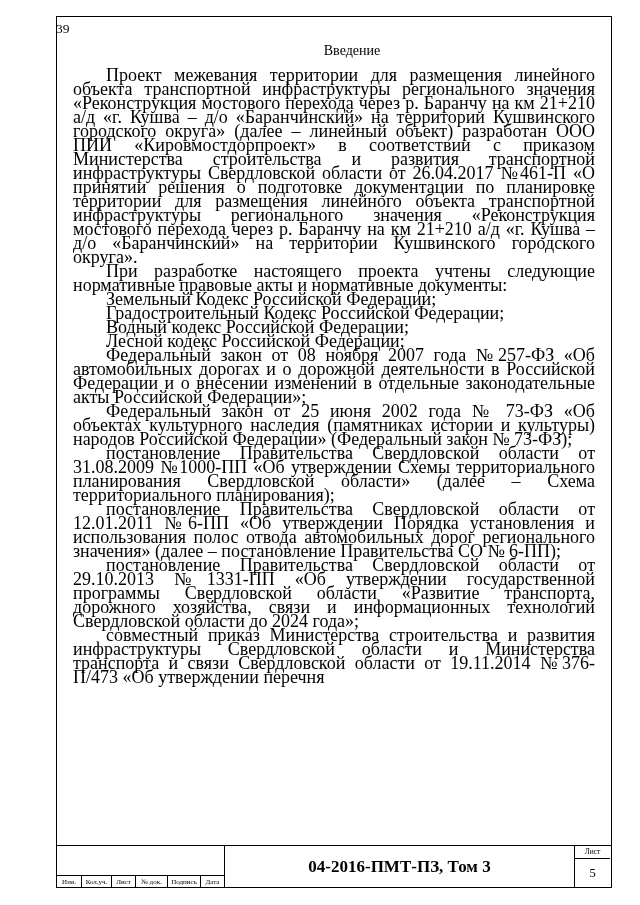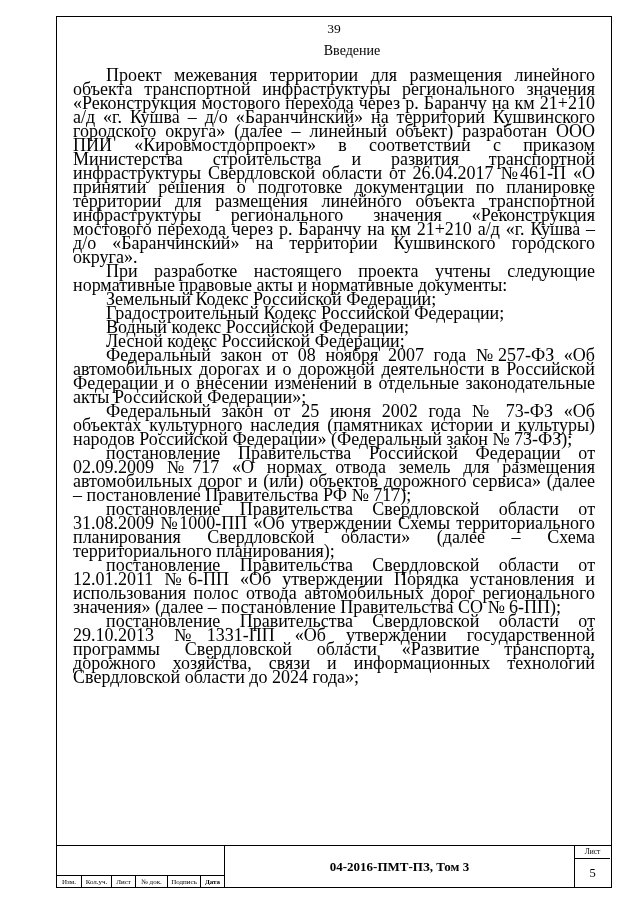--- a/index.html
+++ b/index.html
@@ -30,21 +30,20 @@
     width: 556px;
     height: 872px;
     border: 1px solid #000000;
     box-sizing: border-box;
   }
   .page-number {
     position: absolute;
     left: 56px;
     top: 20px;
     width: 556px;
-    text-align: center;
     font-size: 13.5px;
     line-height: 18px;
   }
   .heading {
     position: absolute;
     left: 56px;
     top: 42px;
     width: 592px;
     text-align: center;
     font-size: 14px;
@@ -110,31 +109,31 @@
     font-family: "Liberation Serif", serif;
     overflow: hidden;
     white-space: nowrap;
   }
   .stamp-left .cells .cell:last-child { border-right: none; }
   .c-izm { width: 25px; }
   .c-kol { width: 30px; }
   .c-list { width: 24px; }
   .c-doc { width: 32px; }
   .c-pod { width: 33px; }
-  .c-data { width: 23px; font-weight: bold; }
+  .c-data { width: 23px; }
 
   .stamp-mid {
     flex: 1;
     height: 42px;
     border-right: 1px solid #000000;
     box-sizing: border-box;
     display: flex;
     align-items: center;
     justify-content: center;
-    font-size: 13px;
+    font-size: 17px;
     font-weight: bold;
   }
   .stamp-right {
     width: 36px;
     height: 42px;
     box-sizing: border-box;
     position: relative;
   }
   .stamp-right .lbl {
     position: absolute;
@@ -172,24 +171,24 @@
 
   <div class="body-text">
     <p>Проект межевания территории для размещения линейного объекта транспортной инфраструктуры регионального значения «Реконструкция мостового перехода через р. Баранчу на км 21+210 а/д «г. Кушва – д/о «Баранчинский» на территории Кушвинского городского округа» (далее – линейный объект) разработан ООО ПИИ «Кировмостдорпроект» в соответствии с приказом Министерства строительства и развития транспортной инфраструктуры Свердловской области от 26.04.2017 №461-П «О принятии решения о подготовке документации по планировке территории для размещения линейного объекта транспортной инфраструктуры регионального значения «Реконструкция мостового перехода через р. Баранчу на км 21+210 а/д «г. Кушва – д/о «Баранчинский» на территории Кушвинского городского округа».</p>
     <p>При разработке настоящего проекта учтены следующие нормативные правовые акты и нормативные документы:</p>
     <p>Земельный Кодекс Российской Федерации;</p>
     <p>Градостроительный Кодекс Российской Федерации;</p>
     <p>Водный кодекс Российской Федерации;</p>
     <p>Лесной кодекс Российской Федерации;</p>
     <p>Федеральный закон от 08 ноября 2007 года №257-ФЗ «Об автомобильных дорогах и о дорожной деятельности в Российской Федерации и о внесении изменений в отдельные законодательные акты Российской Федерации»;</p>
     <p>Федеральный закон от 25 июня 2002 года № 73-ФЗ «Об объектах культурного наследия (памятниках истории и культуры) народов Российской Федерации» (Федеральный закон № 73-ФЗ);</p>
-    <p>постановление Правительства Российской Федерации от 02.09.2009 №717 «О нормах отвода земель для размещения автомобильных дорог и (или) объектов дорожного сервиса» (далее – постановление Правительства РФ № 717);</p>
     <p>постановление Правительства Свердловской области от 31.08.2009 №1000-ПП «Об утверждении Схемы территориального планирования Свердловской области» (далее – Схема территориального планирования);</p>
     <p>постановление Правительства Свердловской области от 12.01.2011 №6-ПП «Об утверждении Порядка установления и использования полос отвода автомобильных дорог регионального значения» (далее – постановление Правительства СО № 6-ПП);</p>
     <p>постановление Правительства Свердловской области от 29.10.2013 №1331-ПП «Об утверждении государственной программы Свердловской области «Развитие транспорта, дорожного хозяйства, связи и информационных технологий Свердловской области до 2024 года»;</p>
+    <p>совместный приказ Министерства строительства и развития инфраструктуры Свердловской области и Министерства транспорта и связи Свердловской области от 19.11.2014 №376-П/473 «Об утверждении перечня</p>
   </div>
 
   <div class="stamp">
     <div class="stamp-inner">
       <div class="stamp-left">
         <div class="cells">
           <div class="cell c-izm">Изм.</div>
           <div class="cell c-kol">Кол.уч.</div>
           <div class="cell c-list">Лист</div>
           <div class="cell c-doc">№ док.</div>

